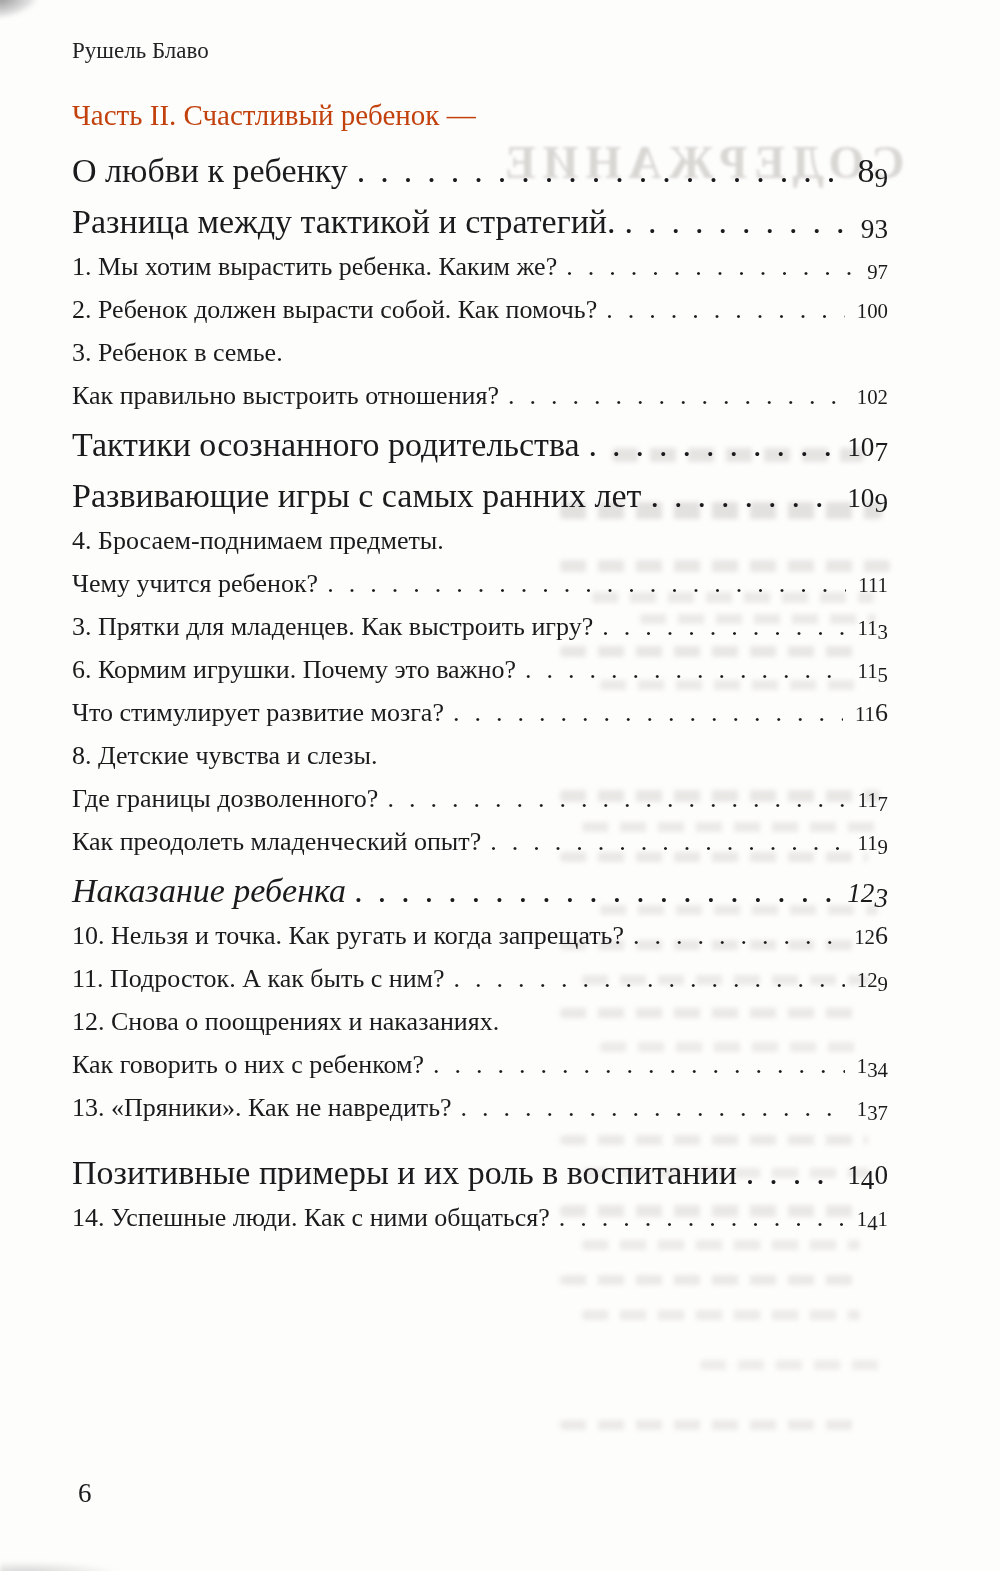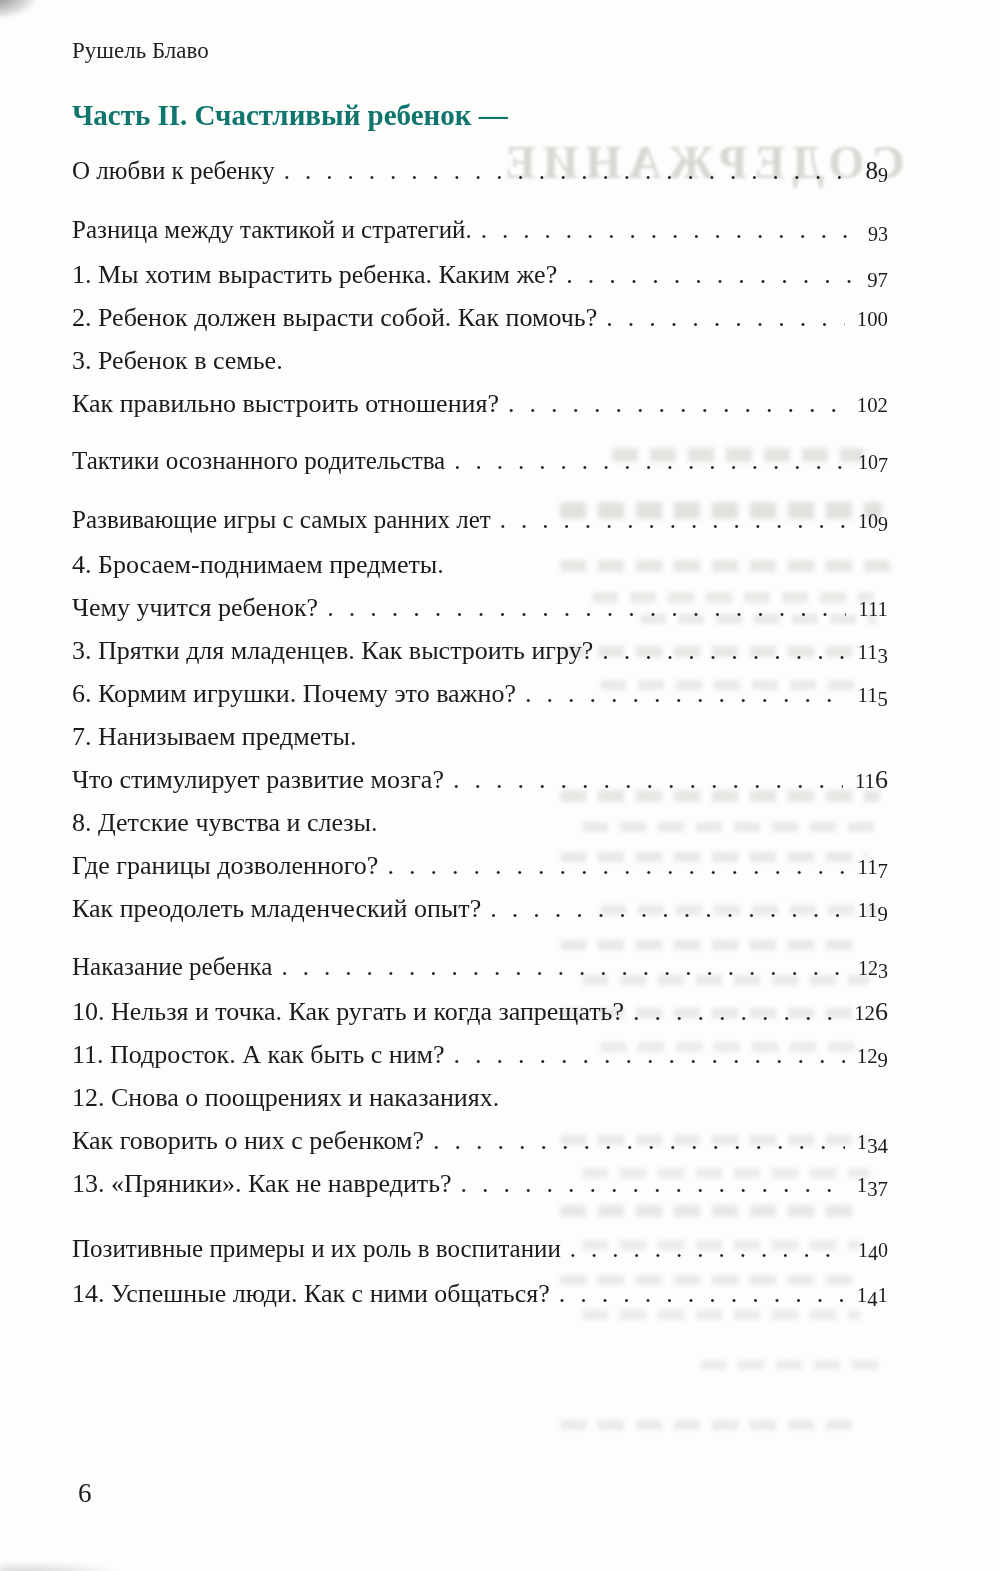--- a/index.html
+++ b/index.html
@@ -47,25 +47,25 @@
   .row{display:flex;align-items:baseline;}
   .row .txt{white-space:nowrap;}
   .row .leader{flex:1 1 auto;overflow:hidden;white-space:nowrap;padding-left:9px;min-width:0;}
   .row .leader::after{
     content:"..................................................";
     letter-spacing:15px;
     color:#1c1c1e;
   }
   .row .pg{padding-left:12px;white-space:nowrap;}
   .row.item{font-size:26px;height:43px;line-height:43px;}
-  .row.section{font-size:25px;height:47px;line-height:47px;}
-  .row.part{font-size:29px;font-weight:bold;height:55px;line-height:55px;color:#0f766e;}
+  .row.section{font-size:34px;height:47px;line-height:47px;}
+  .row.part{font-size:29px;font-weight:normal;height:55px;line-height:55px;color:#c2410c;}
   .row.part .leader::after{letter-spacing:17px;color:#121214;}
-  .row.gap-lg{margin-top:12px;}
-  .row.gap-md{margin-top:13px;}
+  .row.gap-lg{margin-top:4px;}
+  .row.gap-md{margin-top:4px;font-style:italic;}
   .row.gap-xl{margin-top:20px;}
   .row.after-part{margin-top:4px;}
   
   .pg .os-small{font-size:.8em;}
   .pg .os-desc{font-size:.8em;position:relative;top:.17em;}
   
   .folio{
     position:absolute;left:78px;top:1476px;
     font-size:27px;line-height:34px;color:#1b1b1d;
   }
@@ -167,24 +167,20 @@
     <span class="txt">3. Прятки для младенцев. Как выстроить игру?</span>
     <span class="leader"></span>
     <span class="pg"><span class="os-small">1</span><span class="os-small">1</span><span class="os-desc">3</span></span>
   </div>
       <div class="row item">
     <span class="txt">6. Кормим игрушки. Почему это важно?</span>
     <span class="leader"></span>
     <span class="pg"><span class="os-small">1</span><span class="os-small">1</span><span class="os-desc">5</span></span>
   </div>
       <div class="row item">
-    <span class="txt">7. Нанизываем предметы.</span>
-
-  </div>
-      <div class="row item">
     <span class="txt">Что стимулирует развитие мозга?</span>
     <span class="leader"></span>
     <span class="pg"><span class="os-small">1</span><span class="os-small">1</span><span>6</span></span>
   </div>
       <div class="row item">
     <span class="txt">8. Детские чувства и слезы.</span>
 
   </div>
       <div class="row item">
     <span class="txt">Где границы дозволенного?</span>

